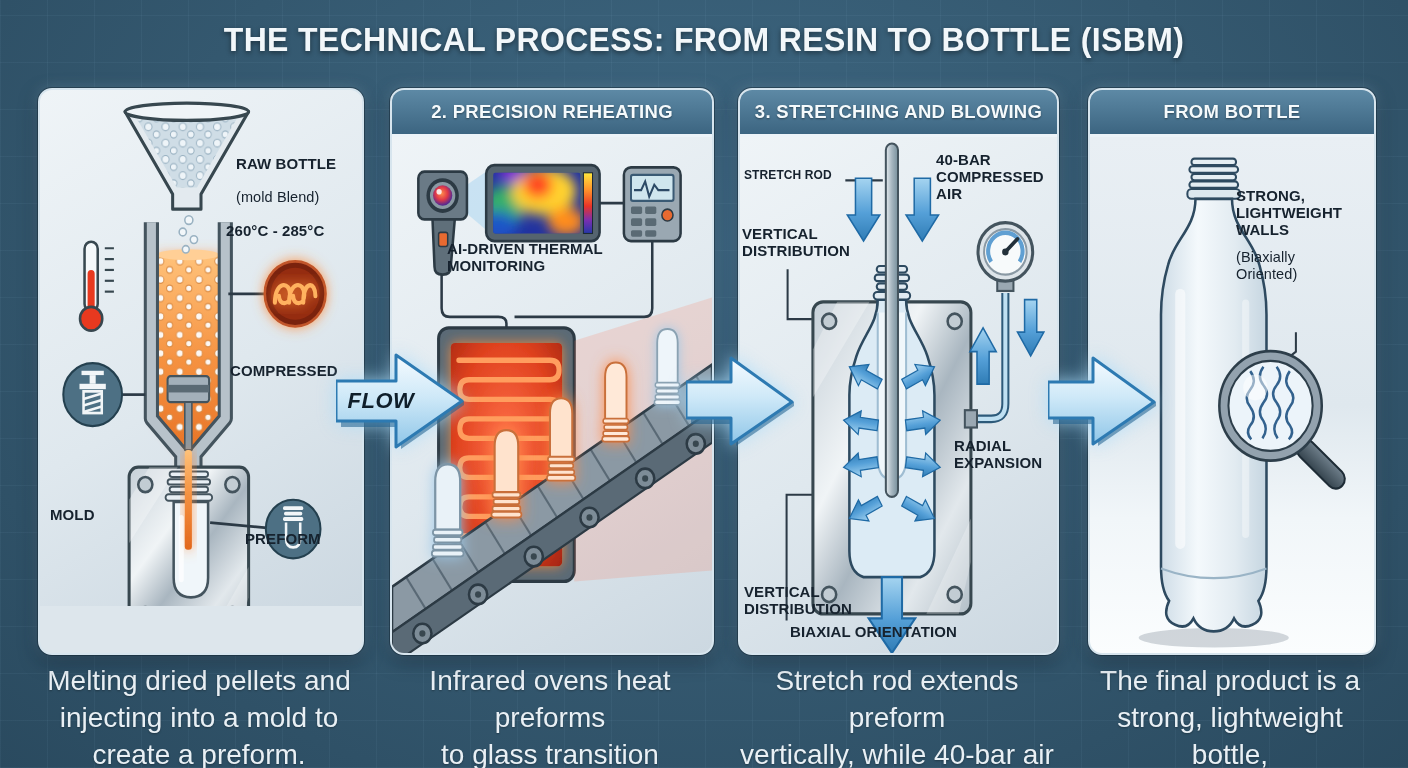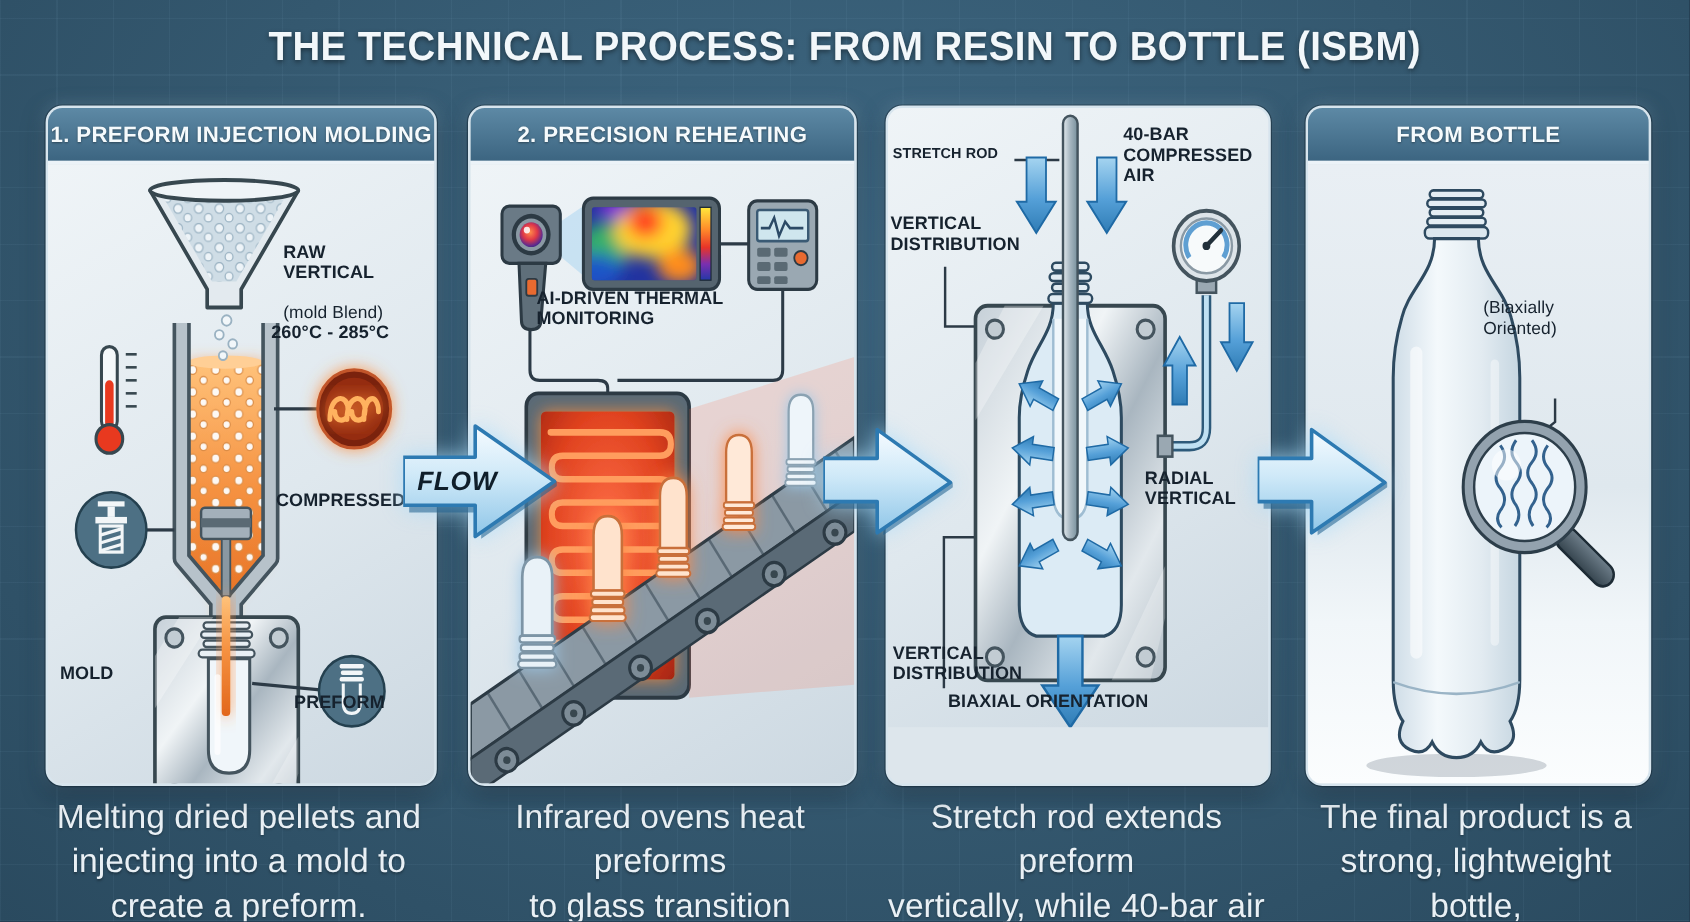--- a/index.html
+++ b/index.html
@@ -51,21 +51,20 @@
   }
 </style>
 </head>
 <body>
 
 <div class="stage">
 
   <div class="title">THE TECHNICAL PROCESS: FROM RESIN TO BOTTLE (ISBM)</div>
 
   <div class="panel" id="panel1" style="left:38px;width:322px;">
-    <div class="panel-header">1. PREFORM INJECTION MOLDING</div>
     <div class="panel-body">
       <svg viewBox="0 0 318 476" preserveAspectRatio="none">
         <defs>
           <linearGradient id="p1metal" x1="0" y1="0" x2="1" y2="0">
             <stop offset="0" stop-color="#9fadb8"></stop>
               <stop offset=".3" stop-color="#dde4e9"></stop>
             <stop offset=".55" stop-color="#aebac4"></stop>
               <stop offset=".8" stop-color="#e4eaee"></stop>
             <stop offset="1" stop-color="#9fadb8"></stop>
           </linearGradient>
@@ -191,21 +190,21 @@
           <g fill="#f2f6f8">
             <rect x="240" y="384" width="20" height="3.5" rx="1.5"></rect>
             <rect x="241" y="389" width="18" height="3.5" rx="1.5"></rect>
             <rect x="240" y="394" width="20" height="3.5" rx="1.5"></rect>
           </g>
           <path d="M243 399 V414 Q243 422 250 422 Q257 422 257 414 V399" fill="none" stroke="#f2f6f8" stroke-width="2.5"></path>
         </g>
       </svg>
 
       <div class="lbl" style="left:196px;top:48px;width:112px;">
-        <div>RAW VERTICAL</div>
+        <div>RAW BOTTLE</div>
         <div class="sub">(mold Blend)</div>
       </div>
       <div class="lbl" style="left:186px;top:132px;width:124px;">260°C - 285°C</div>
       <div class="lbl" style="left:190px;top:272px;width:96px;">COMPRESSED</div>
       <div class="lbl" style="left:10px;top:416px;width:84px;">MOLD</div>
       <div class="lbl" style="left:205px;top:440px;width:92px;">PREFORM</div>
     </div>
   </div>
 
   <div class="panel" id="panel2" style="left:390px;width:320px;">
@@ -373,20 +372,21 @@
           </g>
         </g>
       </svg>
 
       <div class="lbl" style="left:55px;top:103px;width:192px;">AI-DRIVEN THERMAL
 MONITORING</div>
     </div>
   </div>
 
   <div class="panel" id="panel3" style="left:738px;width:317px;">
+    <div class="panel-header">3. STRETCHING AND BLOWING</div>
     <div class="panel-body">
       <svg viewBox="0 0 313 476" preserveAspectRatio="none">
         <defs>
           <linearGradient id="p3blue" x1="0" y1="0" x2="0" y2="1">
             <stop offset="0" stop-color="#a5d4f0"></stop>
               <stop offset=".55" stop-color="#55a0d8"></stop>
             <stop offset="1" stop-color="#2f7cb5"></stop>
           </linearGradient>
           <linearGradient id="p3rod" x1="0" y1="0" x2="1" y2="0">
             <stop offset="0" stop-color="#e4ebef"></stop>
@@ -464,21 +464,21 @@
         <path d="M140 406 H160 V444 H173 L150 476 L127 444 H140 Z" fill="url(#p3blue)" stroke="#1f6aa5" stroke-width="2"></path>
       </svg>
 
       <div class="lbl" style="left:4px;top:32px;width:102px;font-size:12px;">STRETCH ROD</div>
       <div class="lbl" style="left:2px;top:88px;width:112px;">VERTICAL
 DISTRIBUTION</div>
       <div class="lbl" style="left:196px;top:14px;width:114px;">40-BAR
 COMPRESSED
 AIR</div>
       <div class="lbl" style="left:214px;top:300px;width:104px;">RADIAL
-VERTICAL</div>
+EXPANSION</div>
       <div class="lbl" style="left:4px;top:446px;width:112px;">VERTICAL
 DISTRIBUTION</div>
       <div class="lbl" style="left:50px;top:486px;width:190px;">BIAXIAL ORIENTATION</div>
     </div>
   </div>
 
   <div class="panel" id="panel4" style="left:1088px;width:284px;">
     <div class="panel-header">FROM BOTTLE</div>
     <div class="panel-body">
       <svg viewBox="0 0 280 476" preserveAspectRatio="none">
@@ -521,20 +521,23 @@
           <g fill="none" stroke="#33628e" stroke-width="2.4">
             <path d="M158 216 q7 9 0 17 q-7 8 0 16 q7 9 0 17 q-5 7 1 13"></path>
             <path d="M171 212 q-7 9 0 17 q7 8 0 16 q-7 9 0 17 q5 8 -1 16"></path>
             <path d="M184 212 q7 9 0 17 q-7 8 0 16 q7 9 0 17 q-5 8 1 16"></path>
             <path d="M197 216 q-7 9 0 17 q7 8 0 16 q-7 9 0 17 q5 7 -1 13"></path>
           </g>
           <circle cx="163" cy="231" r="12" fill="#ffffff" opacity=".5"></circle>
         </g>
       </svg>
 
+      <div class="lbl" style="left:146px;top:50px;width:118px;">STRONG,
+LIGHTWEIGHT
+WALLS</div>
       <div class="lbl sub" style="left:146px;top:112px;width:118px;">(Biaxially
 Oriented)</div>
     </div>
   </div>
 
   <svg class="flow-arrow" style="left:336px;top:350px;" width="128" height="102" viewBox="0 0 128 102">
     <defs>
       <linearGradient id="ag1" x1="0" y1="0" x2="0" y2="1">
         <stop offset="0" stop-color="#f6fbff"></stop>
           <stop offset=".45" stop-color="#cfe9f8"></stop>

